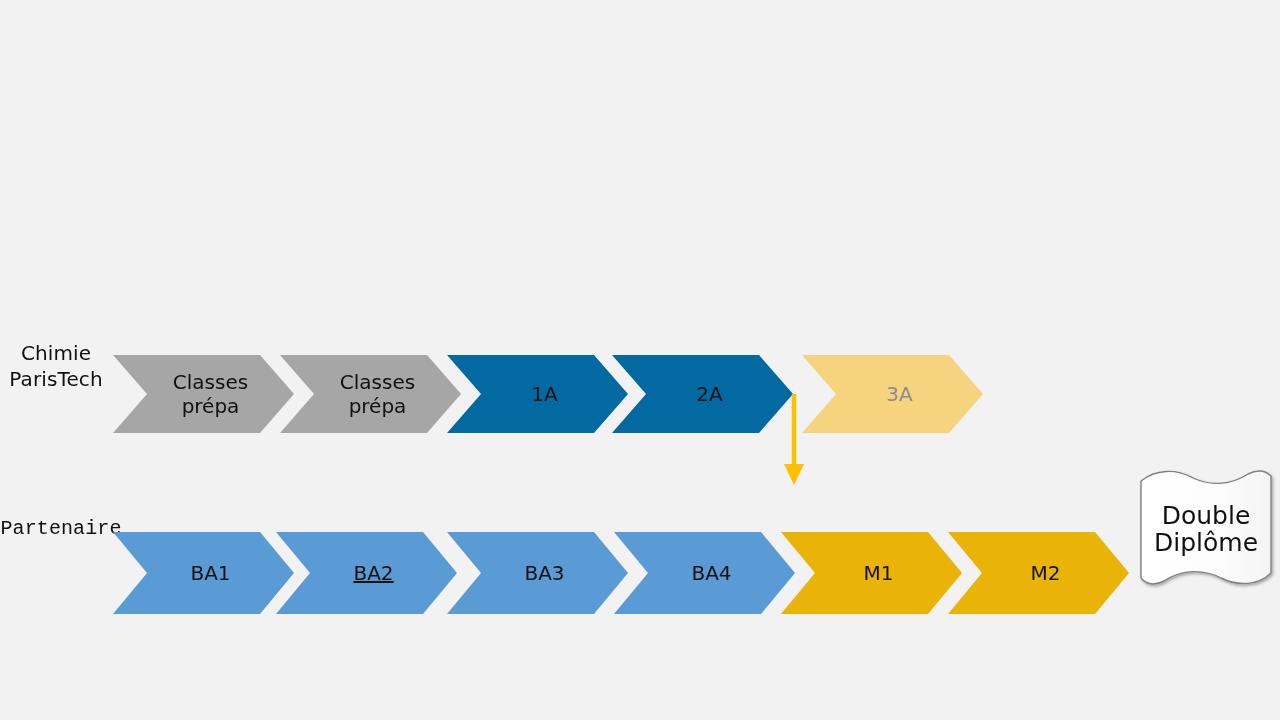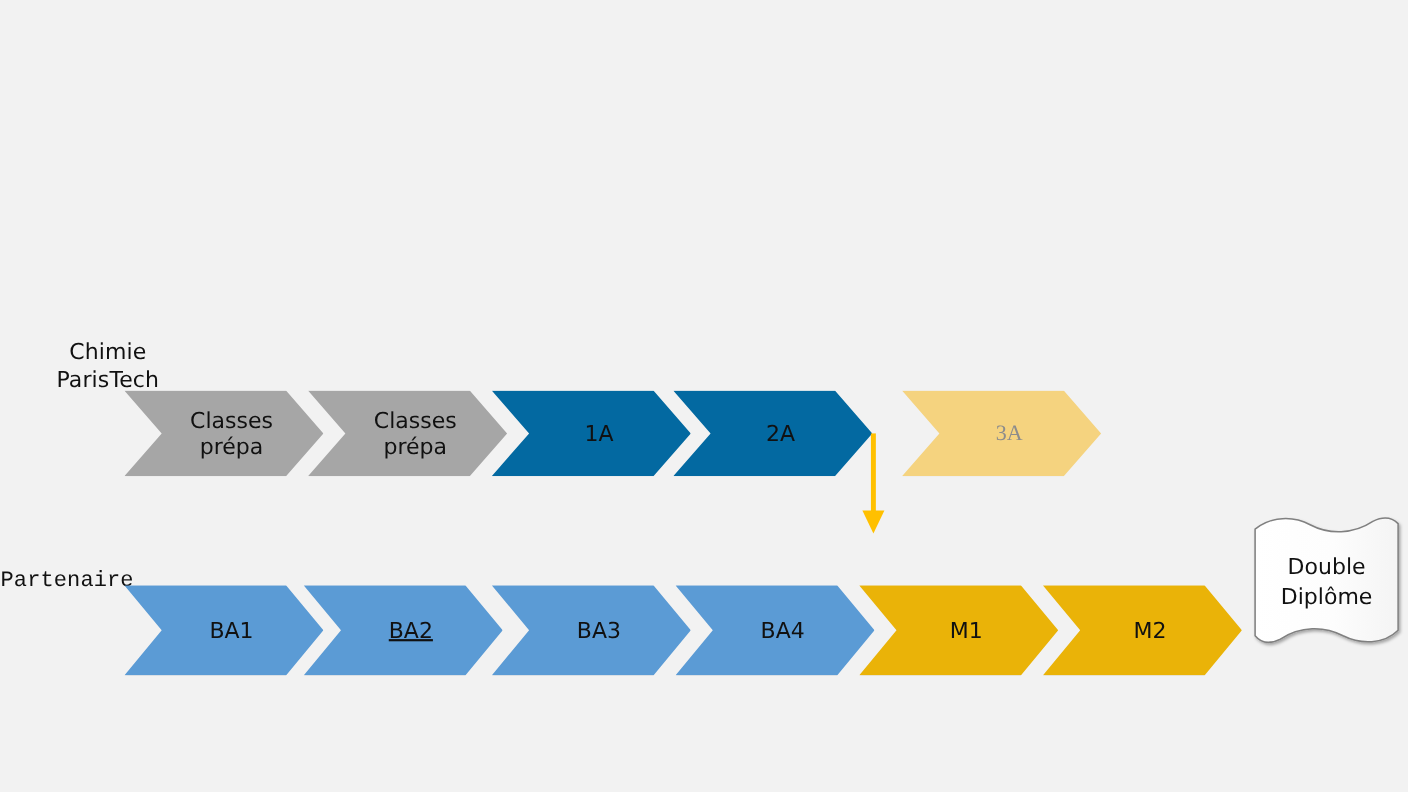--- a/index.html
+++ b/index.html
@@ -27,23 +27,22 @@
     position: absolute;
     color: #111111;
     font-size: 20px;
     line-height: 26px;
     text-align: center;
     white-space: pre-line;
     letter-spacing: 0.1px;
   }
   #label-chimie {
     left: 0px;
-    top: 306px;
+    top: 340px;
     width: 112px;
-    margin-left: 42px;
   }
   #label-partenaire {
     left: 0px;
     top: 516px;
     width: 122px;
     font-family: Liberation Mono, monospace;
   }
 
   
   .chevron {
@@ -109,21 +108,21 @@
   #diploma-label {
     position: absolute;
     left: 0;
     top: 0;
     width: 140px;
     height: 122px;
     display: flex;
     flex-direction: column;
     align-items: center;
     justify-content: center;
-    font-size: 20px;
+    font-size: 25px;
     line-height: 27px;
     color: #111111;
     text-align: center;
     white-space: pre-line;
     z-index: 3;
   }
 </style>
 </head>
 <body>
 
@@ -145,21 +144,21 @@
     </div>
 
     <div class="chevron shape fill-yellow" style="left:447px; width:181px;">
       <span class="chev-label txt-dark">1A</span>
     </div>
 
     <div class="chevron shape fill-yellow" style="left:612px; width:181px;text-align:right;">
       <span class="chev-label txt-dark">2A</span>
     </div>
 
-    <div class="chevron shape fill-paleyellow" style="left:820px; width:181px;font-family:Liberation Serif, serif;">
+    <div class="chevron shape fill-paleyellow" style="left:802px; width:181px;">
       <span class="chev-label txt-muted">3A</span>
     </div>
   </div>
 
   <div id="flow-arrow">
     <svg width="50" height="100" viewBox="0 0 50 100">
       <line x1="24" y1="4" x2="24" y2="76" stroke="#FFC000" stroke-width="4.5"></line>
       <polygon points="14,74 34,74 24,95" fill="#FFC000"></polygon>
     </svg>
   </div>

